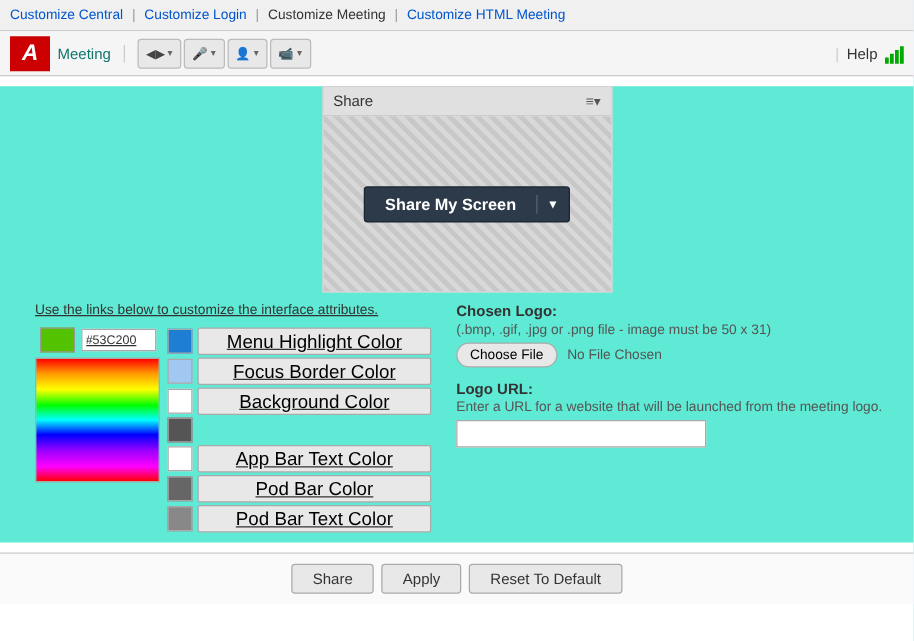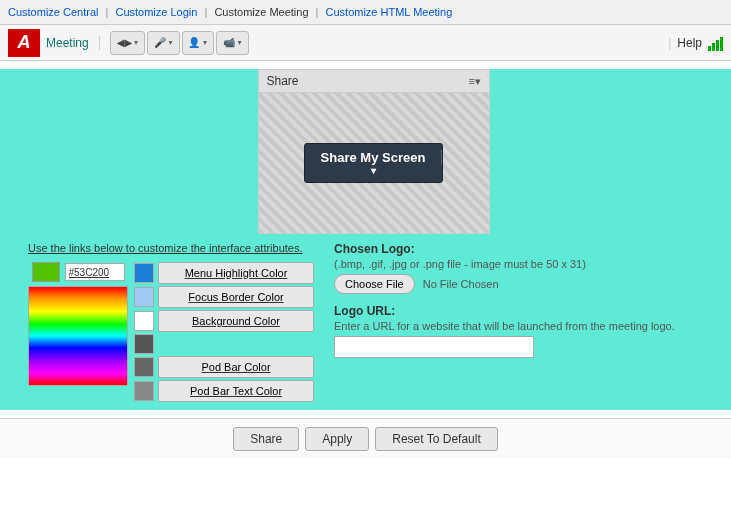--- a/index.html
+++ b/index.html
@@ -145,21 +145,20 @@
       color: white;
       border: 1px solid #1a2530;
       border-radius: 3px;
       padding: 6px 0;
       font-size: 13px;
       font-weight: bold;
       display: flex;
       align-items: center;
       cursor: pointer;
       overflow: hidden;
-      flex-direction: column;
     }
     #share-btn-text {
       padding: 0 16px;
       border-right: 1px solid #556677;
     }
     #share-btn-arrow {
       padding: 0 10px;
       font-size: 10px;
     }
 
@@ -234,23 +233,23 @@
       width: 20px;
       height: 20px;
       border: 1px solid #aaa;
       flex-shrink: 0;
     }
     .color-btn {
       background: #e8e8e8;
       border: 1px solid #aaa;
       border-radius: 2px;
       padding: 2px 8px;
-      font-size: 11px;
-      cursor: pointer;
-      width: 156px;
+      font-size: 15px;
+      cursor: pointer;
+      width: 187px;
       text-align: center;
       height: 22px;
     }
 
     
     #right-panel {
       flex: 1;
       display: flex;
       flex-direction: column;
       gap: 10px;
@@ -420,20 +419,24 @@
             <button class="color-btn">Focus Border Color</button>
           </div>
           <div class="color-row">
             <div class="color-square white"></div>
             <button class="color-btn">Background Color</button>
           </div>
           <div class="color-row">
             <div class="color-square dark"></div>
           </div>
           <div class="color-row">
+            <div class="color-square white2"></div>
+            <button class="color-btn">App Bar Text Color</button>
+          </div>
+          <div class="color-row">
             <div class="color-square dark2"></div>
             <button class="color-btn">Pod Bar Color</button>
           </div>
           <div class="color-row">
             <div class="color-square dark3"></div>
             <button class="color-btn">Pod Bar Text Color</button>
           </div>
         </div>
       </div>
     </div>

